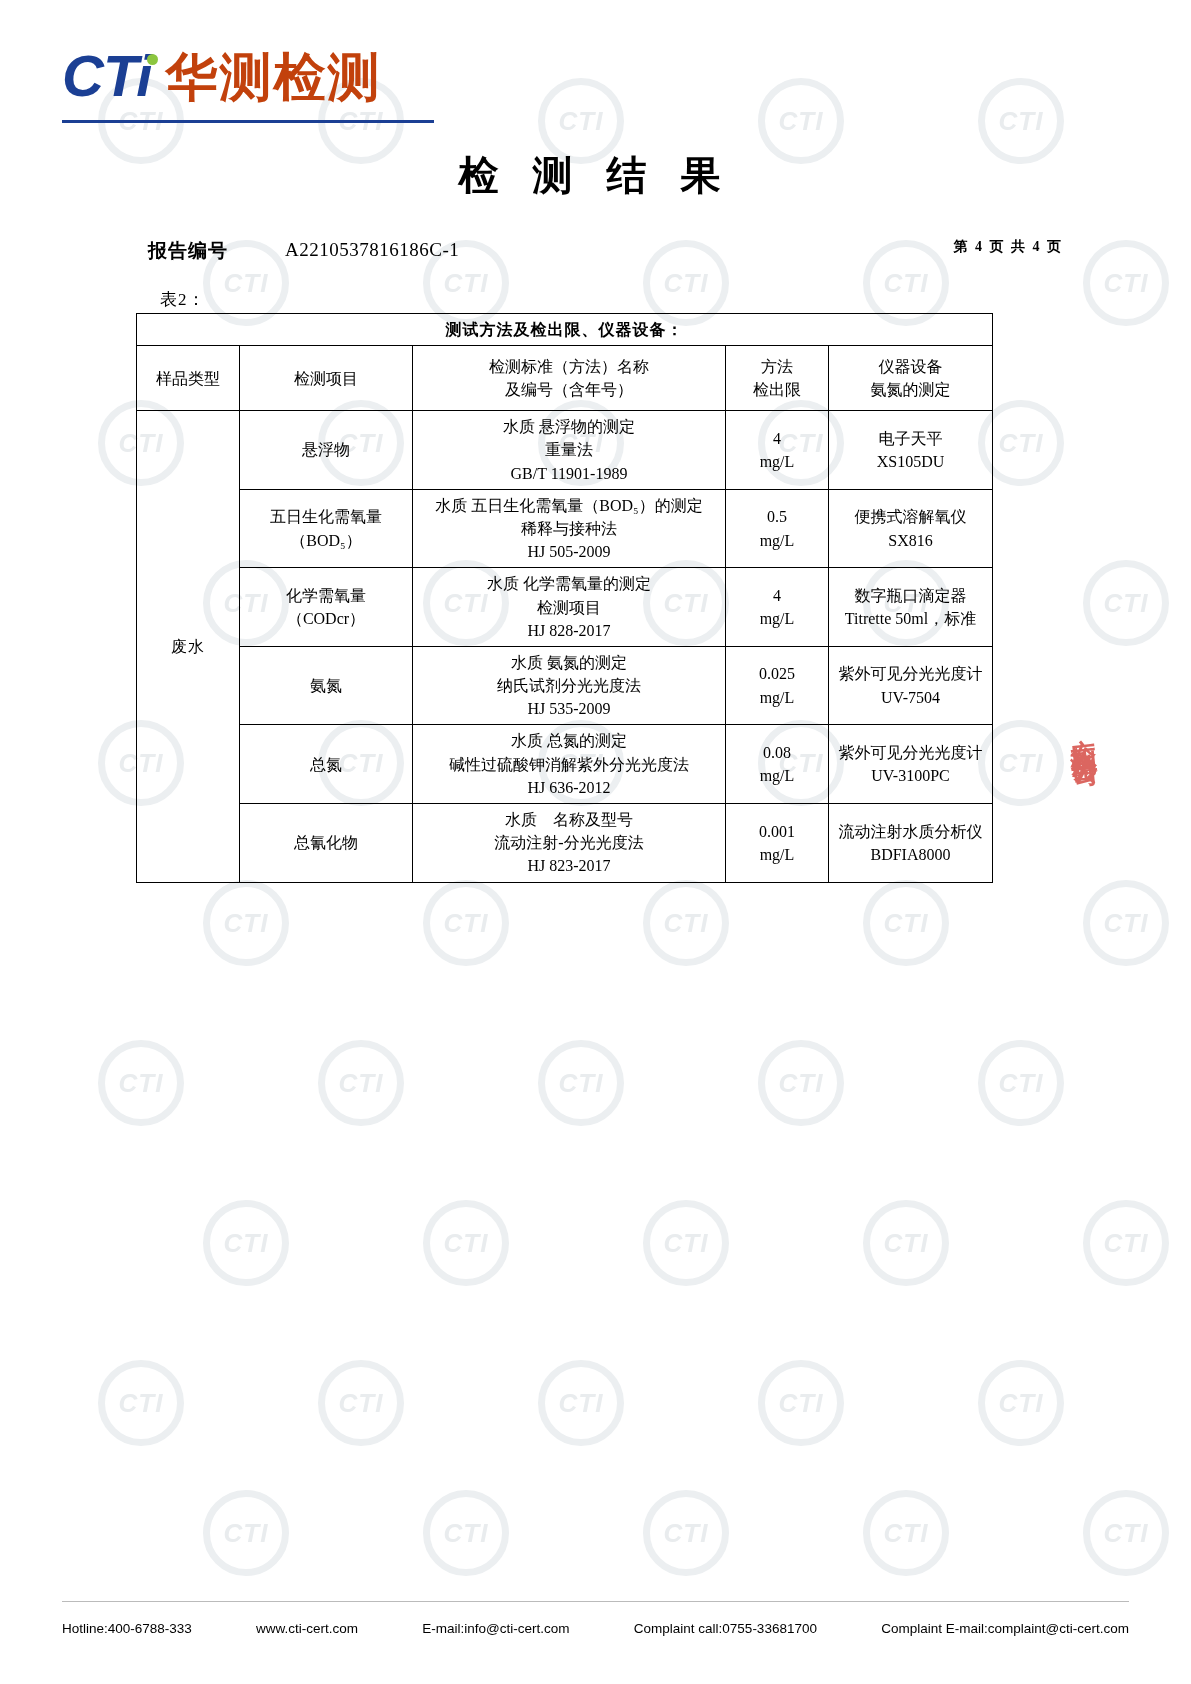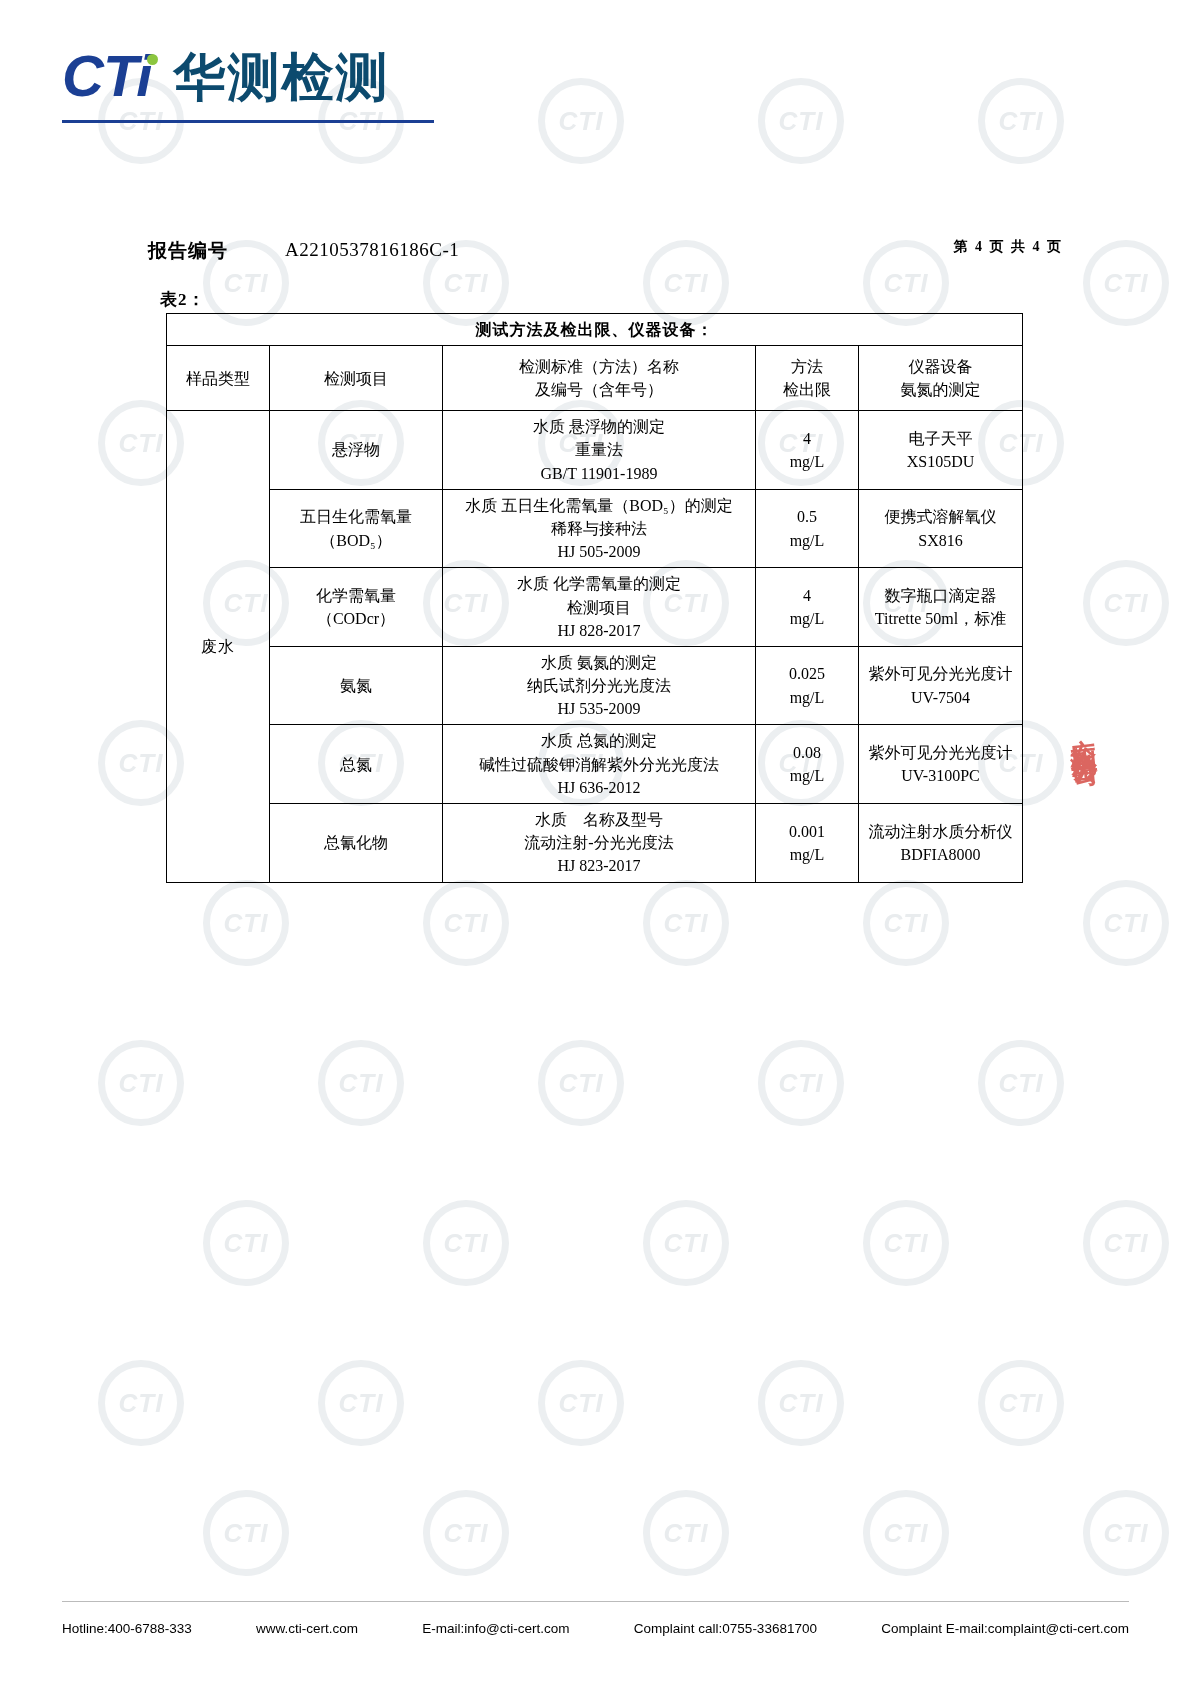--- a/index.html
+++ b/index.html
@@ -75,22 +75,22 @@
     border-radius: 50%;
     background: #8cc63f;
     top: 6px;
     left: 85px;
   }
   .logo-cn {
     font-family: "Liberation Sans", sans-serif;
     font-weight: bold;
     font-size: 52px;
     line-height: 54px;
-    color: #0c4a6e;
-    margin-left: 22px;
+    color: #c2410c;
+    margin-left: 14px;
     letter-spacing: 2px;
   }
   .logo-underline {
     position: absolute;
     top: 120px;
     left: 62px;
     width: 372px;
     height: 3px;
     background: #1b3f94;
   }
@@ -141,34 +141,33 @@
     font-size: 14px;
     font-weight: bold;
     letter-spacing: 2px;
   }
 
   .table-caption {
     position: absolute;
     top: 288px;
     left: 160px;
     font-size: 17px;
-    font-weight: bold;
+    font-weight: normal;
     letter-spacing: 1px;
   }
 
   
   table.main {
     position: absolute;
     top: 313px;
     left: 136px;
     width: 856px;
     border-collapse: collapse;
     table-layout: fixed;
     background: transparent;
-    margin-left: 30px;
   }
   table.main td, table.main th {
     border: 1px solid #000;
     text-align: center;
     vertical-align: middle;
     font-family: "Liberation Serif", serif;
     font-size: 16px;
     color: #000;
     padding: 4px 3px;
     line-height: 1.45;
@@ -326,20 +325,21 @@
 
   <div class="logo-row">
     <div class="logo-cti">
       <span>CTi</span>
       <span class="logo-dot"></span>
     </div>
     <div class="logo-cn">华测检测</div>
   </div>
   <div class="logo-underline"></div>
 
+  <div class="doc-title">检 测 结 果</div>
 
   <div class="report-row">
     <div class="report-label">报告编号</div>
     <div class="report-value">A2210537816186C-1</div>
     <div class="page-no">第 4 页 共 4 页</div>
   </div>
 
   <div class="table-caption">表2：</div>
 
   <table class="main">

